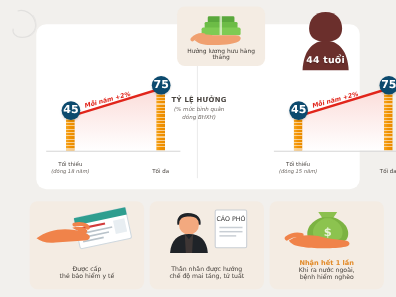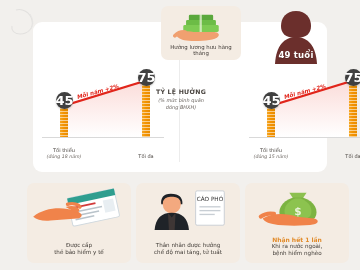--- a/index.html
+++ b/index.html
@@ -75,21 +75,21 @@
   }
   .bar-min{left:22px;height:32px;}
   .bar-max{left:104px;height:55px;}
 
   
   .slope{position:absolute;left:22px;bottom:25px;width:90px;height:58px;}
   .slope svg{display:block;width:100%;height:100%;}
 
   .badge{
     position:absolute;width:17px;height:17px;border-radius:50%;
-    background:#404040;color:#fff;font-size:13px;font-weight:bold;
+    background:#0c4a6e;color:#fff;font-size:10px;font-weight:bold;
     display:flex;align-items:center;justify-content:center;
     box-shadow:0 1px 2px rgba(0,0,0,.18);
   }
   .badge-min{left:18px;bottom:53px;}
   .badge-max{left:100px;bottom:76px;}
 
   .rate-note{
     position:absolute;left:40px;bottom:62px;
     font-size:5.6px;color:#e1251b;font-weight:bold;font-style:italic;
     transform:rotate(-15deg);transform-origin:left bottom;white-space:nowrap;
@@ -137,21 +137,21 @@
   </div>
 
   <div class="panel-top"></div>
 
 
   <div class="silh" id="silh-female">
     <svg viewBox="0 0 62 56">
       <path d="M31 3 C21 3 16 10 16 18 C16 25 20 30 31 30 C42 30 46 25 46 18 C46 10 41 3 31 3 Z" fill="#6b2f2c"></path>
       <path d="M31 29 C19 29 11 38 10 56 L52 56 C51 38 43 29 31 29 Z" fill="#6b2f2c"></path>
     </svg>
-    <div class="agelbl">49 tuổi</div>
+    <div class="agelbl">44 tuổi</div>
   </div>
 
   <div class="money-card">
     <div class="mc-icon">
       <svg viewBox="0 0 60 34" width="56" height="32">
         <g>
           <rect x="17" y="5" width="26" height="7" rx="1.4" fill="#5aa83c"></rect>
           <rect x="14" y="10.5" width="32" height="7" rx="1.4" fill="#6cbc46"></rect>
           <rect x="11" y="16" width="38" height="7.5" rx="1.6" fill="#7ecb53"></rect>
           <rect x="28.5" y="4" width="2.4" height="20" fill="#e8f3d8" opacity=".75"></rect>

